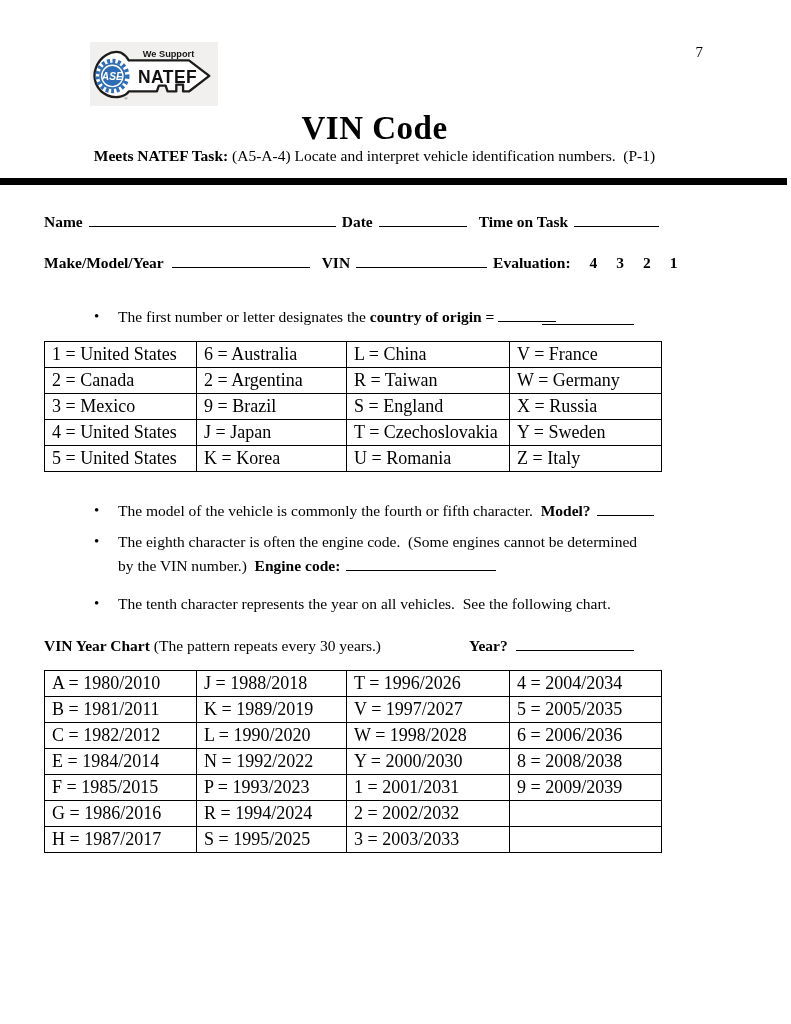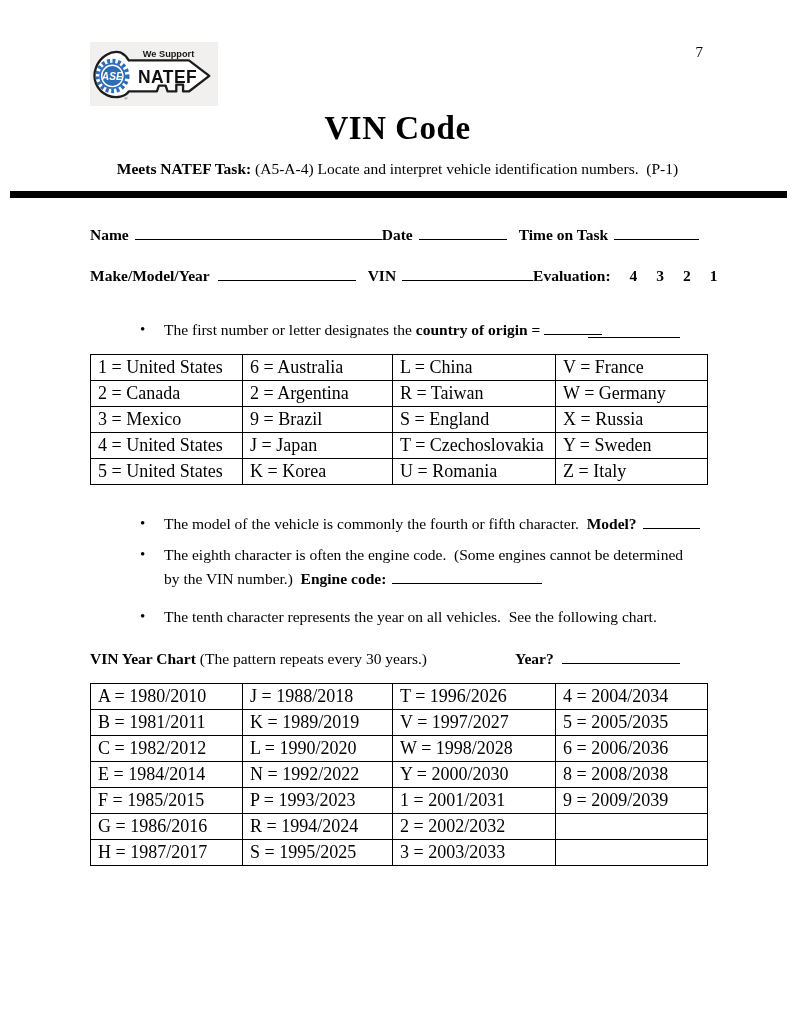--- a/index.html
+++ b/index.html
@@ -5,33 +5,33 @@
   * { margin:0; padding:0; box-sizing:border-box; }
   html,body { background:#ffffff; }
   .page {
     position:relative; width:791px; height:1024px; margin:0 auto;
     background:#ffffff; color:#000;
     font-family:"Liberation Serif","DejaVu Serif",serif;
     font-size:15.5px; overflow:hidden;
   }
   .logo-wrap { position:absolute; left:88px; top:42px; width:132px; height:64px; }
   .page-number { position:absolute; right:88px; top:44px; font-size:15px; }
-  .content { padding:0 86px 0 90px; }
+  .content { padding:0 86px 0 44px; }
   .doc-title { text-align:center; margin-top:110px; font-size:33px; font-weight:bold; letter-spacing:0.5px; }
-  .task-line { text-align:center; margin-top:13px; font-size:15.5px; }
+  .task-line { text-align:center; font-size:15.5px; }
   .b { font-weight:bold; }
   .rule { height:7px; background:#000; margin:13px -82px 0 -80px; }
   .form-line { margin-top:28px; font-weight:bold; white-space:nowrap; }
   .form-line2 { margin-top:23px; }
   .blank { display:inline-block; border-bottom:1.6px solid #000; height:13px; }
   .w247{width:247px} .w88{width:88px} .w85{width:85px} .w138{width:138px}
   .w131{width:131px} .w57{width:57px} .w150{width:150px} .w118{width:118px}
   .w58{width:58px} .w92{width:92px}
   .ml4{margin-left:4px} .ml6{margin-left:6px} .ml8{margin-left:8px}
-  .ml10{margin-left:0} .ml12{margin-left:12px} .ml19{margin-left:19px}
+  .ml10{margin-left:6px} .ml12{margin-left:12px} .ml19{margin-left:19px}
   .bullet { display:flex; align-items:flex-start; padding-left:50px; }
   .bullet .dot { width:24px; flex:0 0 24px; font-size:15px; }
   .bullet .btxt { flex:1; }
   .mt36{margin-top:36px} .mt30{margin-top:30px} .mt13{margin-top:13px}
   .mt20{margin-top:20px}
   .cont-line { padding-left:74px; margin-top:6px; }
   .grid { border-collapse:collapse; margin-top:15px; width:617px; table-layout:fixed; }
   .grid td { border:1.6px solid #000; height:26px; padding:0 7px; font-size:18px;
              vertical-align:middle; overflow:hidden; white-space:nowrap; }
   .chart-head { margin-top:24px; white-space:nowrap; }

